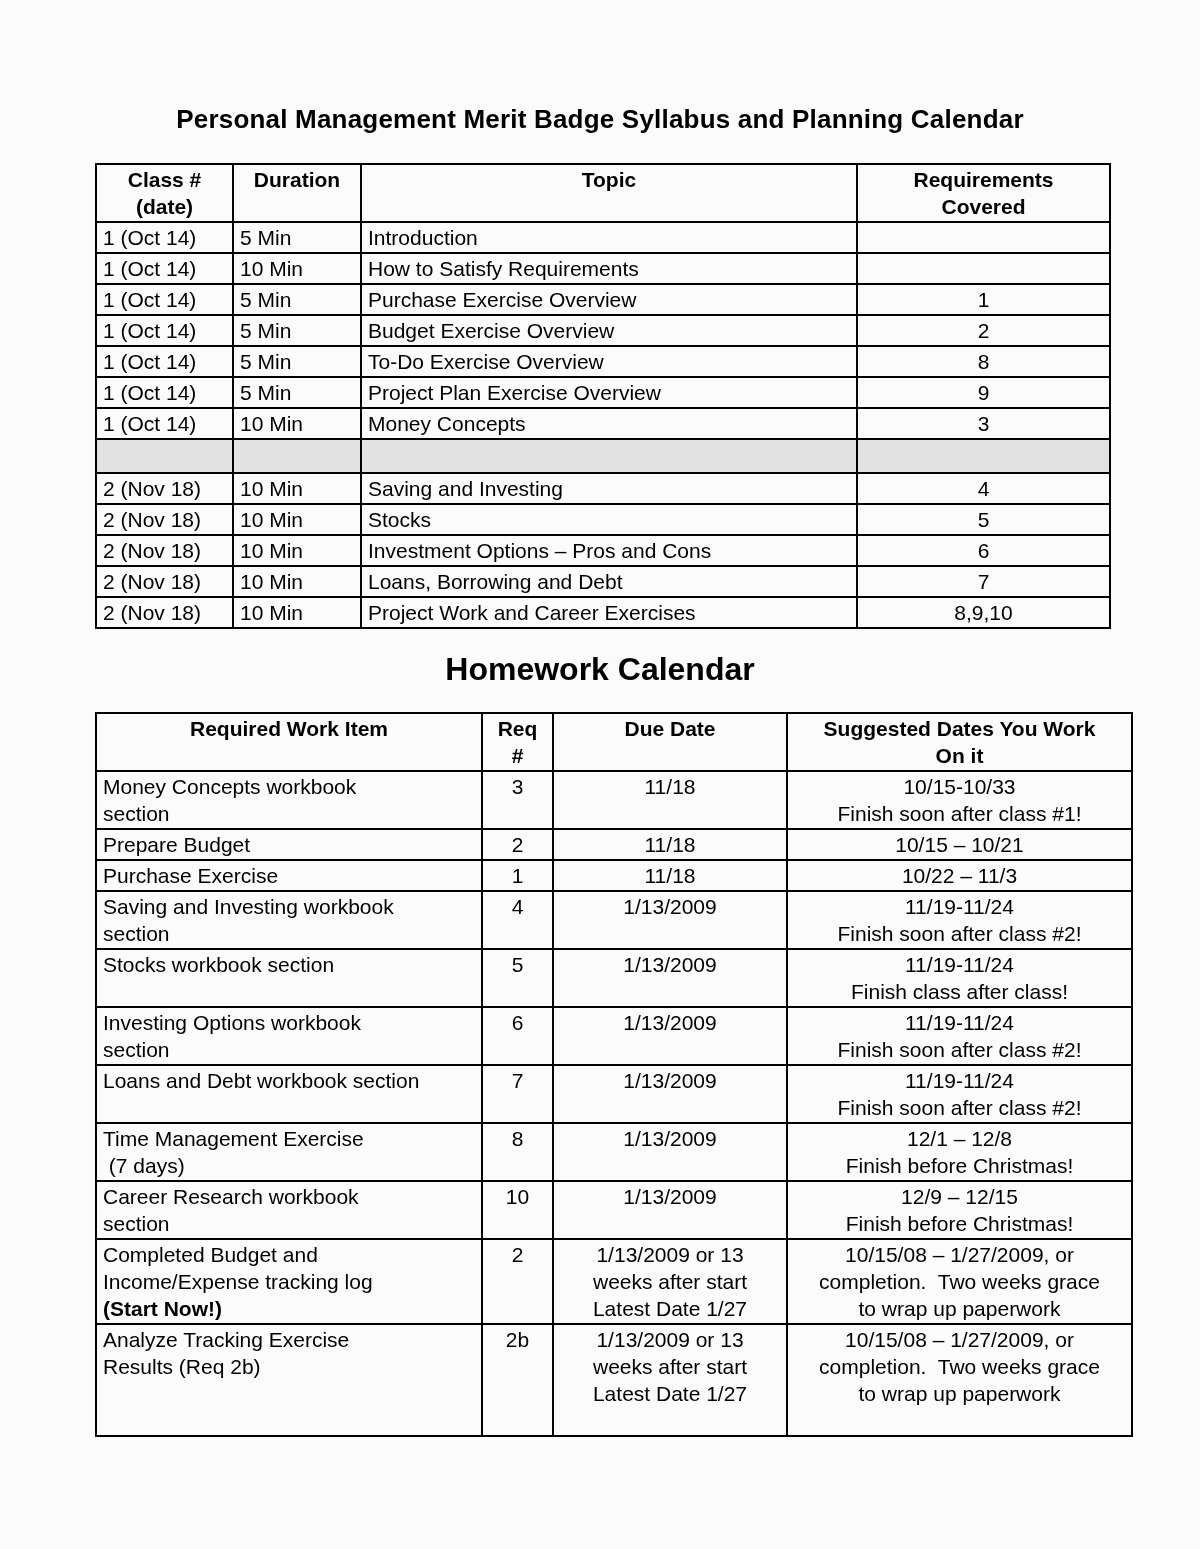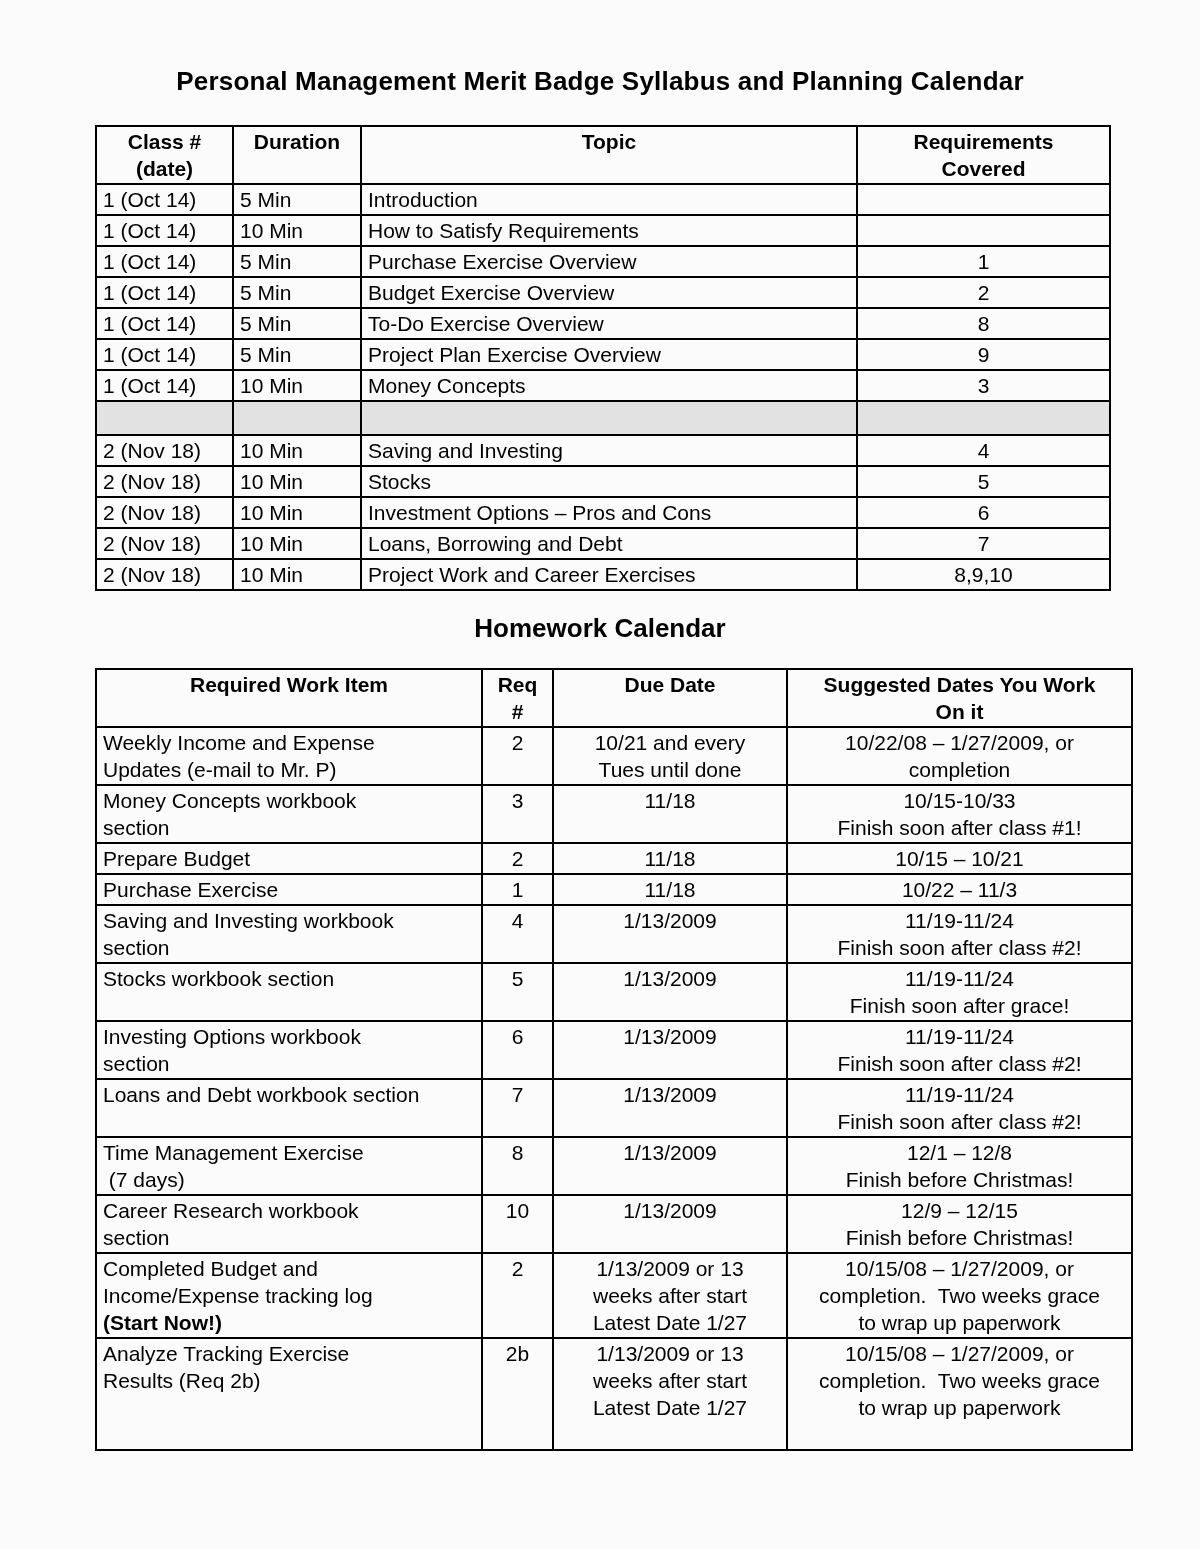--- a/index.html
+++ b/index.html
@@ -5,29 +5,29 @@
   * { margin: 0; padding: 0; box-sizing: border-box; }
   html, body { width: 1200px; }
   body {
     height: 1549px;
     background: #fbfbfb;
     font-family: "Liberation Sans", sans-serif;
     color: #000;
     position: relative;
   }
   .doc-title {
-    padding-top: 66px;
+    padding-top: 104px;
     text-align: center;
     font-size: 26px;
     font-weight: bold;
     letter-spacing: 0.2px;
   }
   .section-title {
     text-align: center;
-    font-size: 26px;
+    font-size: 32px;
     font-weight: bold;
     margin: 22px 0 24px 0;
   }
   table {
     border-collapse: collapse;
     table-layout: fixed;
     margin-left: 95px;
   }
   table.syllabus { margin-top: 28px; width: 1014px; }
   table.homework { width: 1036px; }
@@ -179,35 +179,20 @@
       <th>Due Date</th>
       <th>
         <div class="line">Suggested Dates You Work</div>
         <div class="line">On it</div>
       </th>
     </tr>
   </thead>
   <tbody>
       <tr>
         <td class="c-item">
-          <div class="line">Weekly Income and Expense</div>
-          <div class="line">Updates (e-mail to Mr. P)</div>
-        </td>
-        <td class="c-req">2</td>
-        <td class="c-due">
-          <div class="line">10/21 and every</div>
-          <div class="line">Tues until done</div>
-        </td>
-        <td class="c-sug">
-          <div class="line">10/22/08 – 1/27/2009, or</div>
-          <div class="line">completion</div>
-        </td>
-      </tr>
-      <tr>
-        <td class="c-item">
           <div class="line">Money Concepts workbook</div>
           <div class="line">section</div>
         </td>
         <td class="c-req">3</td>
         <td class="c-due">
           <div class="line">11/18</div>
         </td>
         <td class="c-sug">
           <div class="line">10/15-10/33</div>
           <div class="line">Finish soon after class #1!</div>
@@ -254,21 +239,21 @@
       <tr>
         <td class="c-item">
           <div class="line">Stocks workbook section</div>
         </td>
         <td class="c-req">5</td>
         <td class="c-due">
           <div class="line">1/13/2009</div>
         </td>
         <td class="c-sug">
           <div class="line">11/19-11/24</div>
-          <div class="line">Finish soon after grace!</div>
+          <div class="line">Finish class after class!</div>
         </td>
       </tr>
       <tr>
         <td class="c-item">
           <div class="line">Investing Options workbook</div>
           <div class="line">section</div>
         </td>
         <td class="c-req">6</td>
         <td class="c-due">
           <div class="line">1/13/2009</div>

